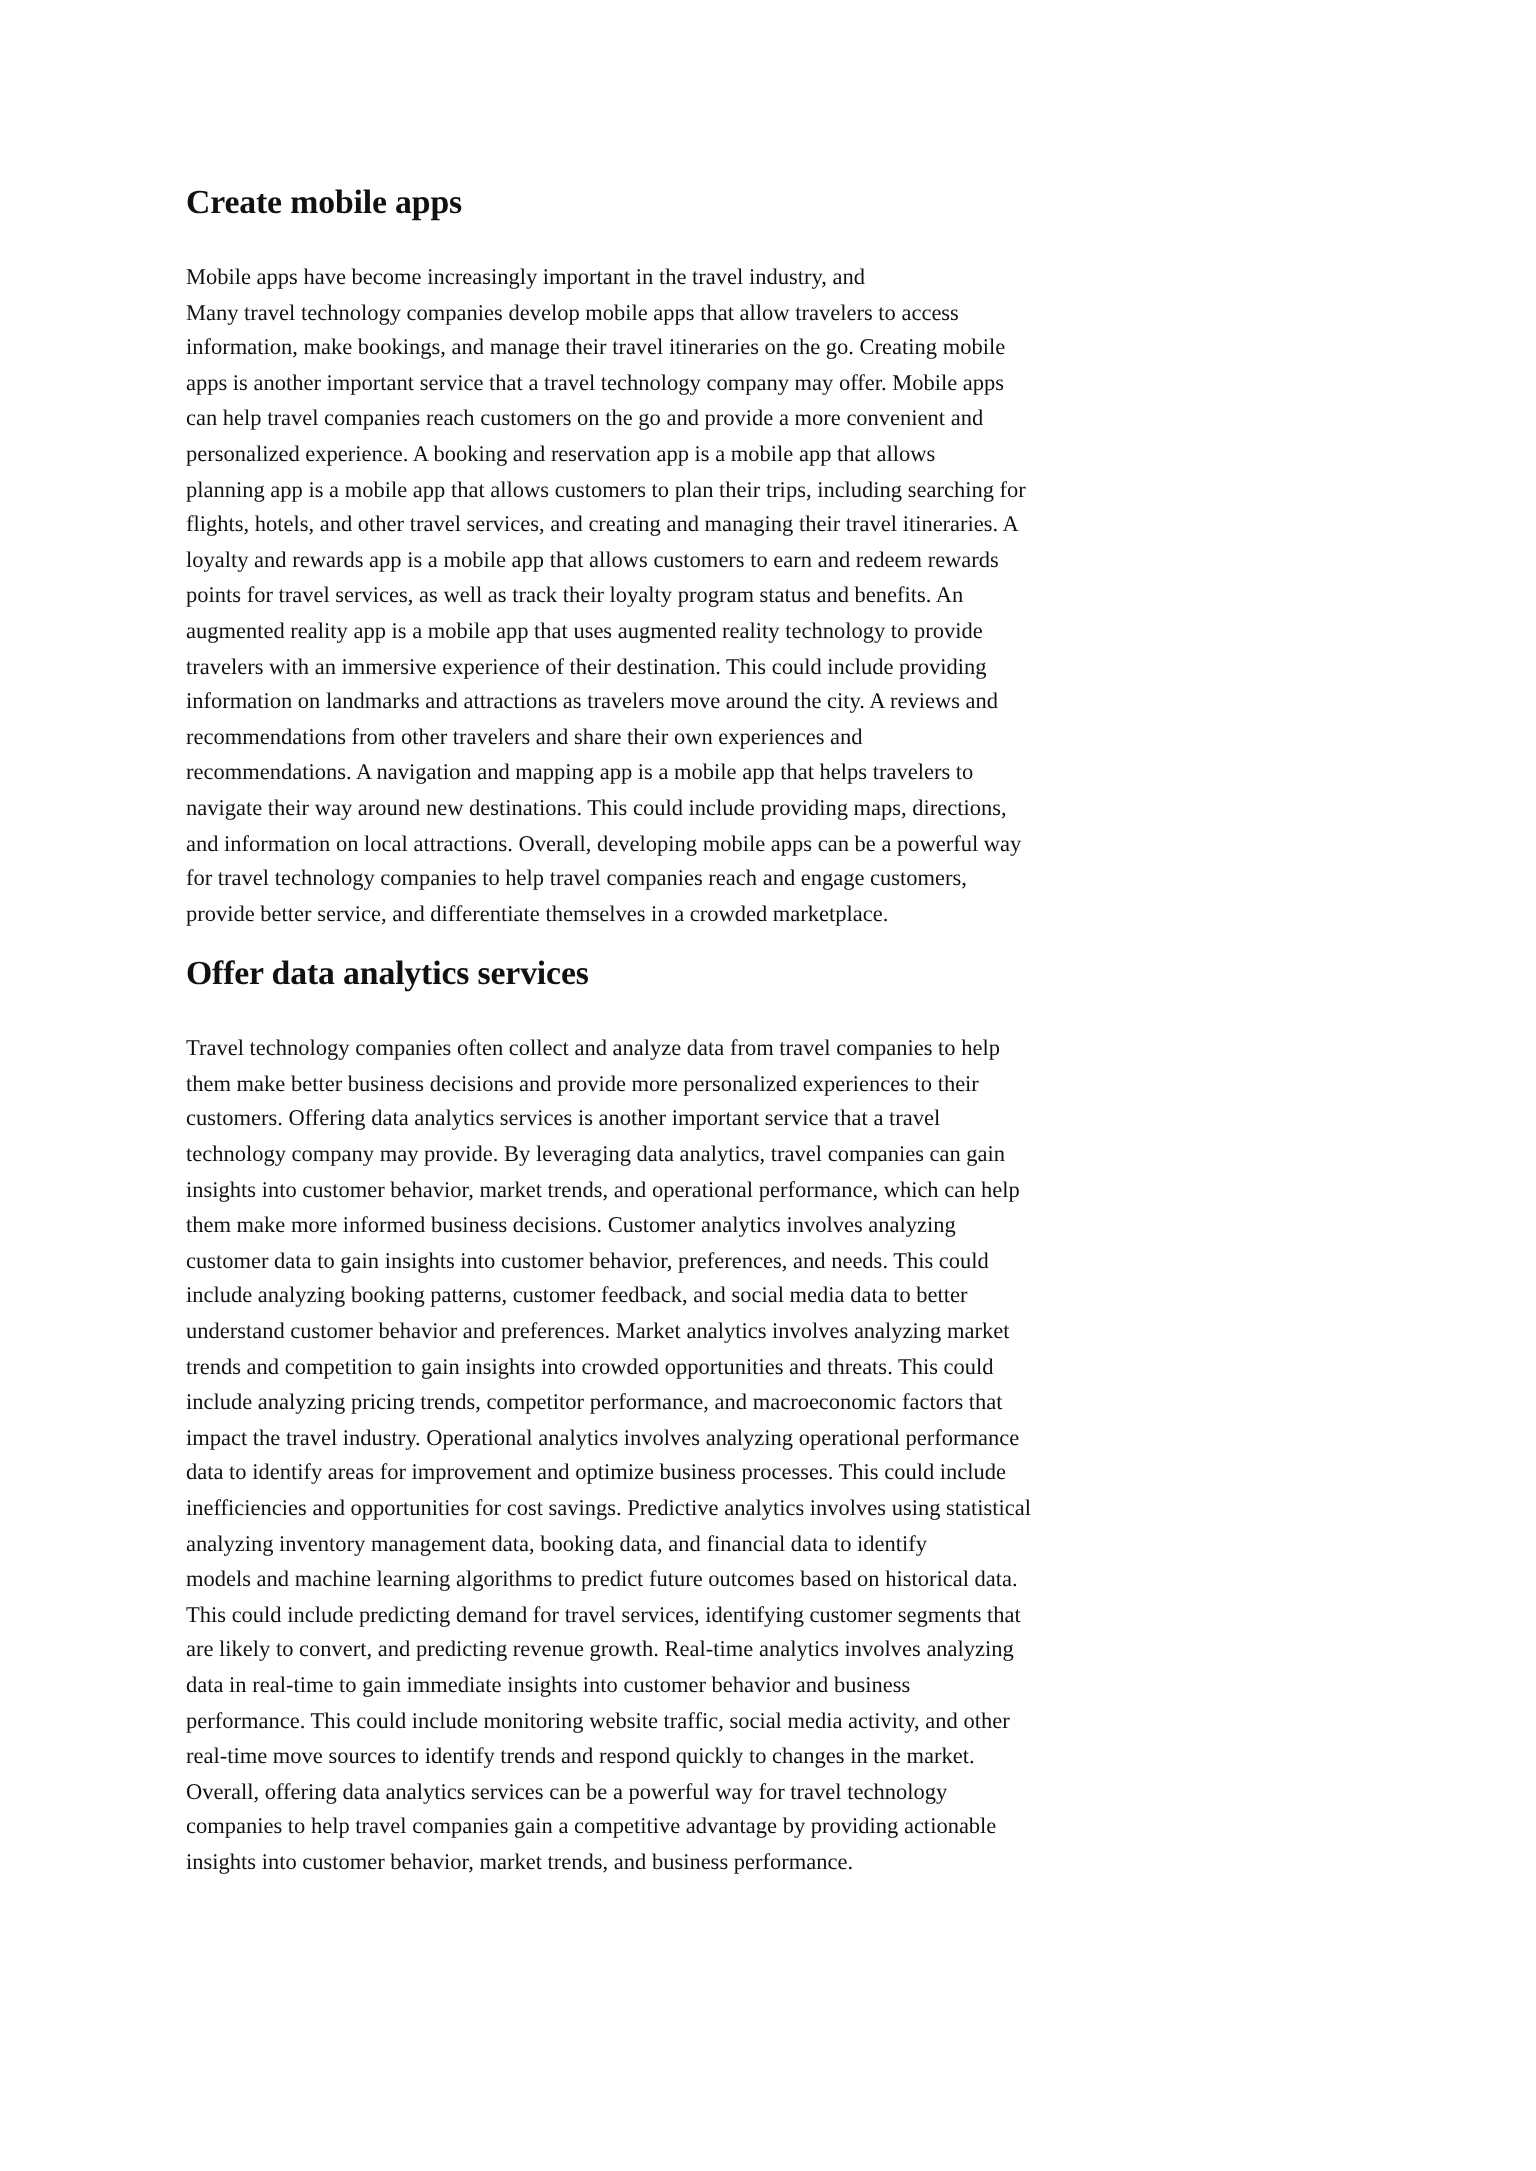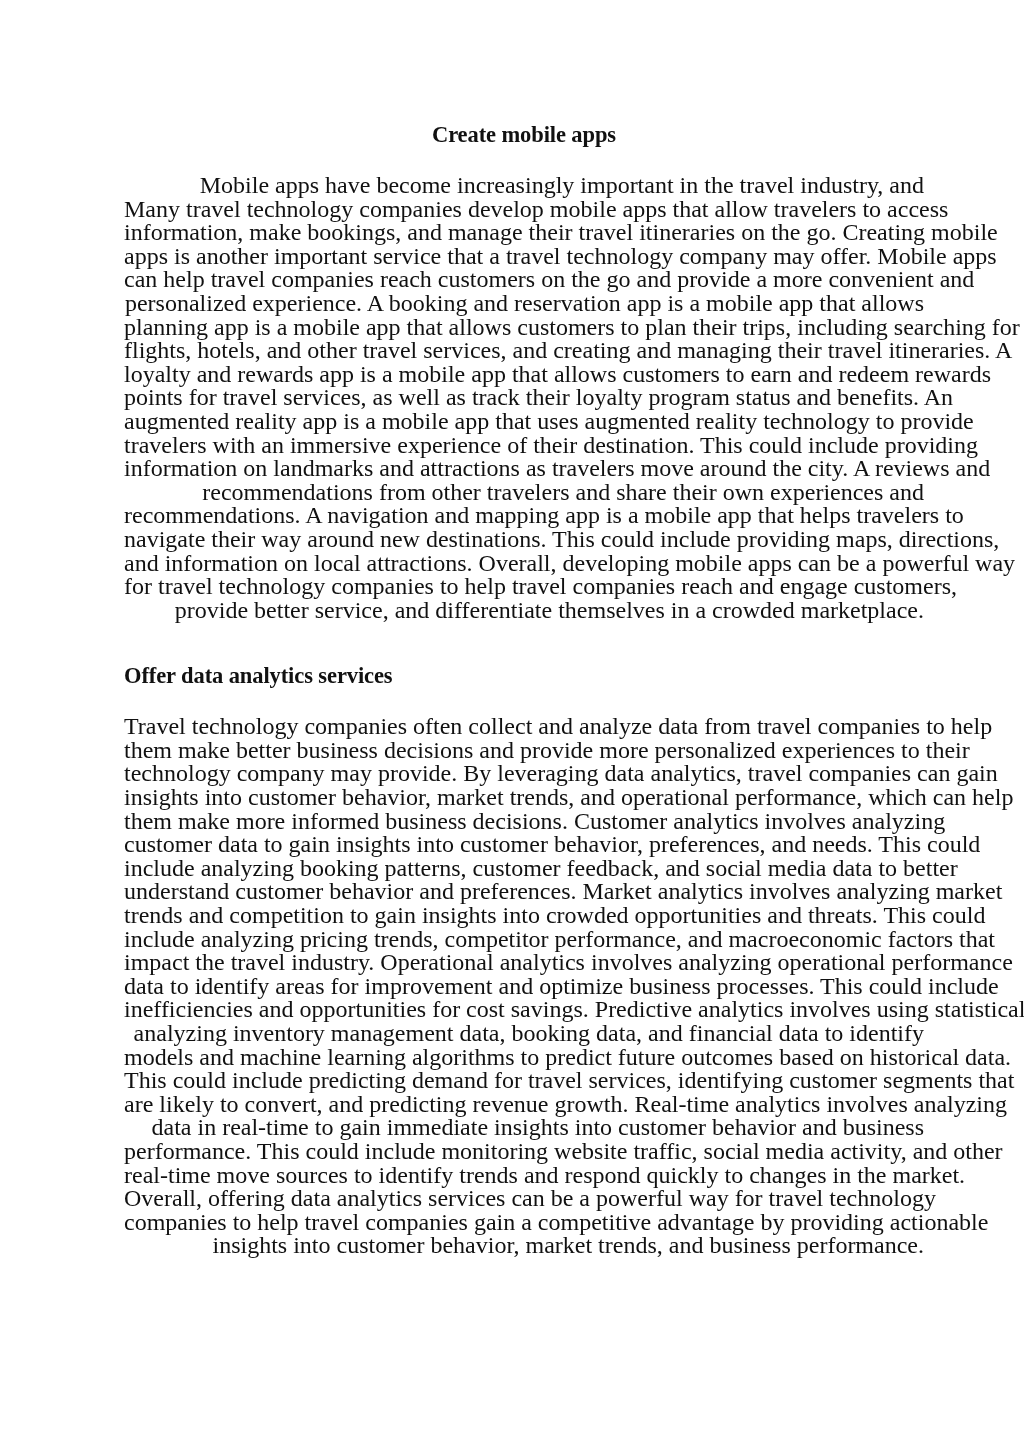--- a/index.html
+++ b/index.html
@@ -22,28 +22,27 @@
       width: 800px;
     }
     .heading {
       font-weight: bold;
       font-size: 22.5px;
       line-height: 30px;
       margin: 0;
       white-space: nowrap;
       letter-spacing: -0.1px;
     }
-    .section-1 .heading { margin-bottom: 24px; text-align: center; }
-    .section-2 { margin-top: 39px; }
+    .section-1 .heading { margin-bottom: 24px; }
+    .section-2 { margin-top: 12px; }
     .section-2 .heading { margin-bottom: 24px; }
     .para {
       margin: 0;
-      font-size: 24px;
+      font-size: 15px;
       line-height: 23.6px;
-      text-align: right;
     }
     .line {
       display: block;
       white-space: nowrap;
     }
   </style>
 </head>
 <body>
 
 <div class="page">
@@ -69,20 +68,21 @@
         <span class="line">and information on local attractions. Overall, developing mobile apps can be a powerful way</span>
         <span class="line">for travel technology companies to help travel companies reach and engage customers,</span>
         <span class="line">provide better service, and differentiate themselves in a crowded marketplace.</span>
       </p>
   </section>
   <section class="section-2">
     <h2 class="heading">Offer data analytics services</h2>
     <p class="para">
         <span class="line">Travel technology companies often collect and analyze data from travel companies to help</span>
         <span class="line">them make better business decisions and provide more personalized experiences to their</span>
+        <span class="line">customers. Offering data analytics services is another important service that a travel</span>
         <span class="line">technology company may provide. By leveraging data analytics, travel companies can gain</span>
         <span class="line">insights into customer behavior, market trends, and operational performance, which can help</span>
         <span class="line">them make more informed business decisions. Customer analytics involves analyzing</span>
         <span class="line">customer data to gain insights into customer behavior, preferences, and needs. This could</span>
         <span class="line">include analyzing booking patterns, customer feedback, and social media data to better</span>
         <span class="line">understand customer behavior and preferences. Market analytics involves analyzing market</span>
         <span class="line">trends and competition to gain insights into crowded opportunities and threats. This could</span>
         <span class="line">include analyzing pricing trends, competitor performance, and macroeconomic factors that</span>
         <span class="line">impact the travel industry. Operational analytics involves analyzing operational performance</span>
         <span class="line">data to identify areas for improvement and optimize business processes. This could include</span>

